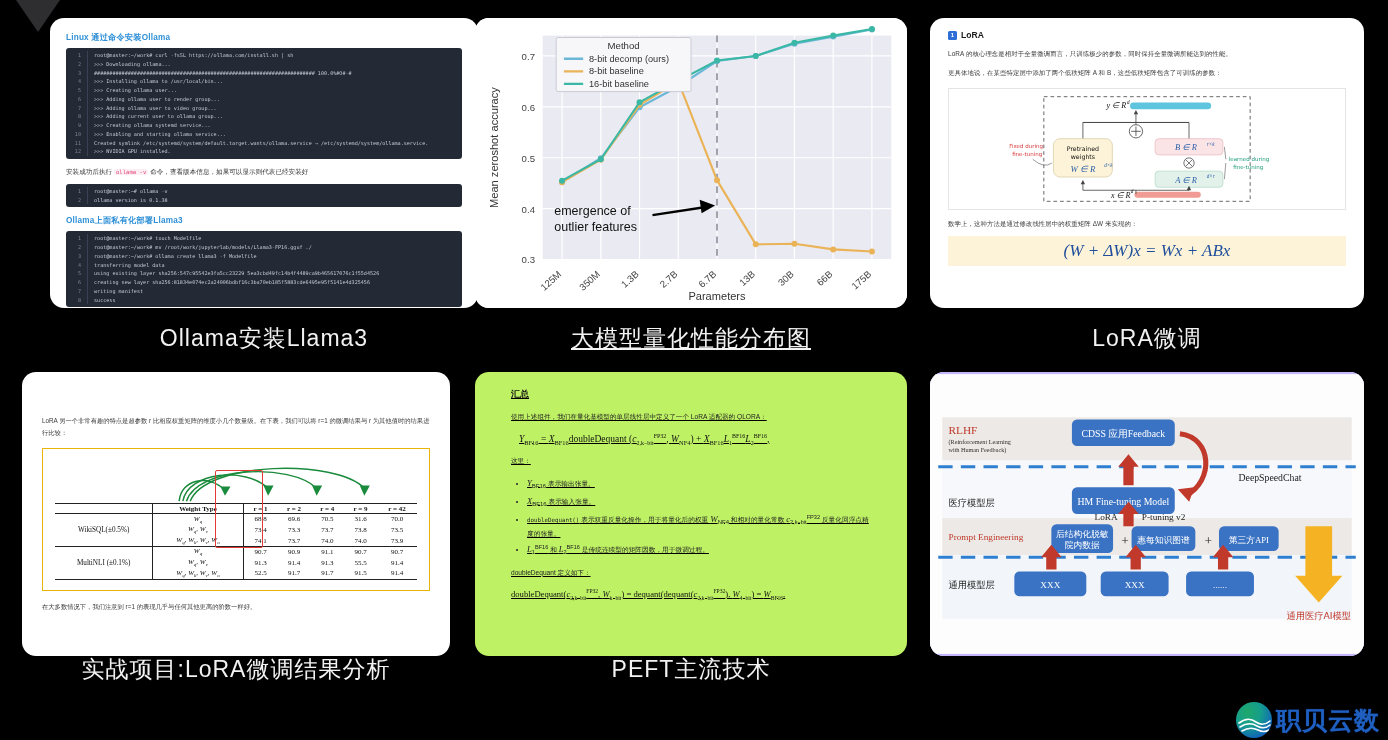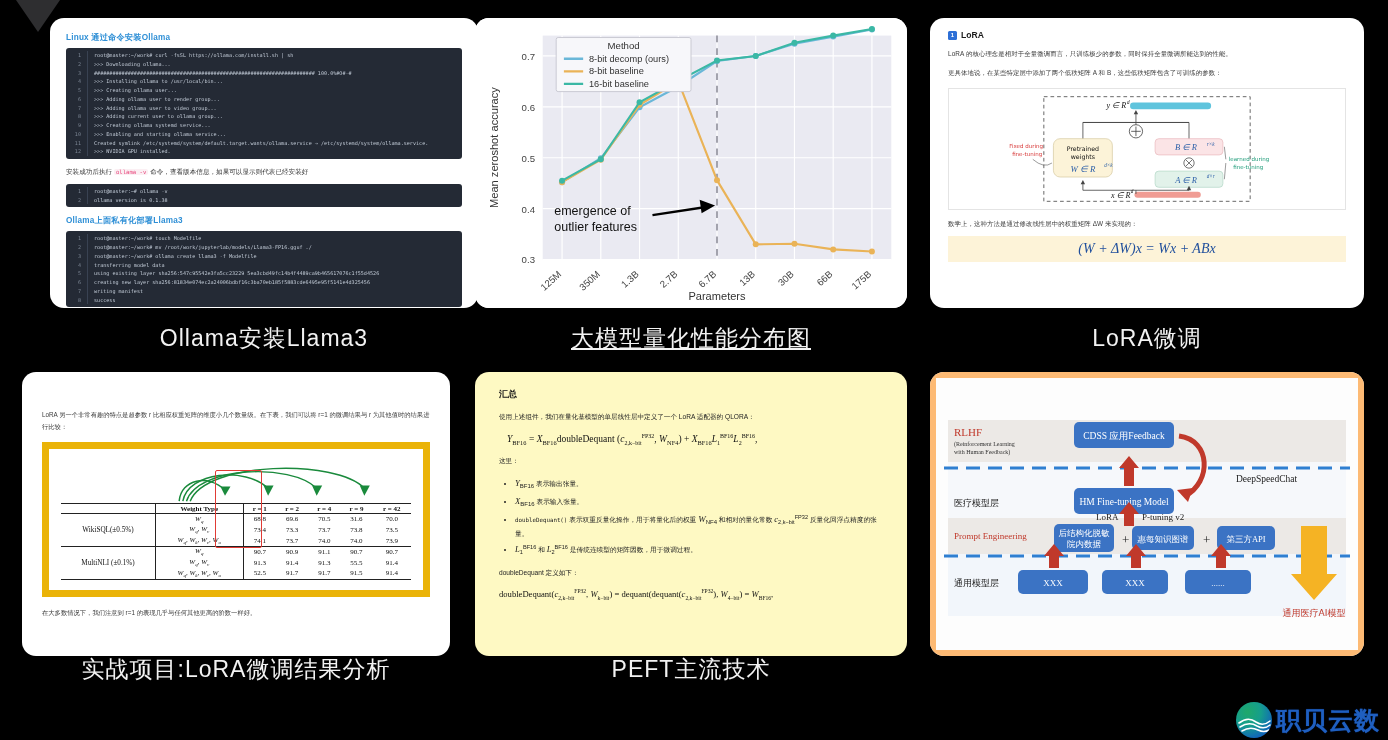--- a/index.html
+++ b/index.html
@@ -54,50 +54,50 @@
   .doc3 { padding:12px 18px; height:100%; background:#fff; }
   .badge-num {
     display:inline-block; width:9px; height:9px; background:#2d6fd6; color:#fff;
     font-size:6px; line-height:9px; text-align:center; border-radius:1.5px;
     vertical-align:middle; margin-right:4px;
   }
   .h3t { font-size:8.6px; font-weight:700; color:#1a1a1a; margin-bottom:9px; }
   .p3 { font-size:6.4px; color:#3a3a3a; line-height:1.6; margin-bottom:9px; letter-spacing:.1px; }
   .figbox { border:1px solid #e4e4e4; background:#fff; padding:4px; margin:2px 0 9px 0; }
   .eqbox { background:#fdf3d8; color:#1f4e9c; text-align:center; padding:5px 0;
-           font-family:"Liberation Serif","DejaVu Serif",serif; font-style:italic; font-size:14px; }
+           font-family:"Liberation Serif","DejaVu Serif",serif; font-style:italic; font-size:17px; }
 
   
   .doc4 { padding:22px 20px; height:100%; background:#fff; display:flex; flex-direction:column; justify-content:center;}
   .p4 { font-size:6.3px; color:#3a3a3a; line-height:2.0; margin-bottom:8px; }
-  .tbl-outer { border:7px solid #eab308; padding:10px 12px; margin-bottom:10px; position:relative; }
+  .tbl-outer { border:1px solid #eab308; padding:10px 12px; margin-bottom:10px; position:relative; }
   table.lora { border-collapse:collapse; width:100%;
                font-family:"Liberation Serif","DejaVu Serif",serif; font-size:7px; color:#111; }
   table.lora th, table.lora td { text-align:center; padding:0.6px 2px; }
   table.lora .rowhead { text-align:center; white-space:nowrap; font-size:7.2px;}
   table.lora .wt { font-style:italic; white-space:nowrap; }
   .hr-top { border-top:1.4px solid #222; }
   .hr-mid { border-top:.8px solid #222; }
   .hr-bot { border-bottom:1.4px solid #222; }
   .vsep { border-left:.8px solid #222; }
   .hl-box { position:absolute; border:1.4px solid #e03b35; border-radius:2px; pointer-events:none; }
 
   
-  .doc5 { padding:16px 24px; height:100%; background:#fef9c3; }
+  .doc5 { padding:16px 36px; height:100%; background:#bef264;text-decoration:underline; }
   .h5 { font-size:9px; font-weight:700; color:#111; margin-bottom:11px; }
   .p5 { font-size:6.6px; color:#222; line-height:1.6; margin-bottom:10px; }
   .eq5 { font-family:"Liberation Serif","DejaVu Serif",serif; font-size:9.5px; color:#111;
          margin:9px 0 10px 8px; }
   ul.b5 { margin:0 0 10px 16px; }
   ul.b5 li { font-size:6.7px; color:#222; line-height:1.75; margin-bottom:2px; }
   .mono5 { font-family:"DejaVu Sans Mono",monospace; font-size:5.8px; }
   .serif-i { font-family:"Liberation Serif",serif; font-style:italic; }
 
   
-  .doc6 { height:100%; background:#fdba74; position:relative; padding:6px; }
+  .doc6 { height:100%; background:#c4b5fd; position:relative; }
   .med-svg { width:100%; height:100%; display:block; }
 
   
   .wm { position:absolute; right:8px; bottom:2px; display:flex; align-items:center; gap:4px; }
   .wm-logo { width:36px; height:36px; border-radius:50%;
              background: radial-gradient(circle at 32% 28%, #1fa86a 0%, #159e8c 38%, #1166b8 75%, #0a4f9e 100%); position:relative; overflow:hidden;}
   .wm-text { font-size:25px; font-weight:700; color:#1f5fc0; letter-spacing:1px;
              text-shadow:0 0 1px #0a3d8f; }
 </style>
 </head>

